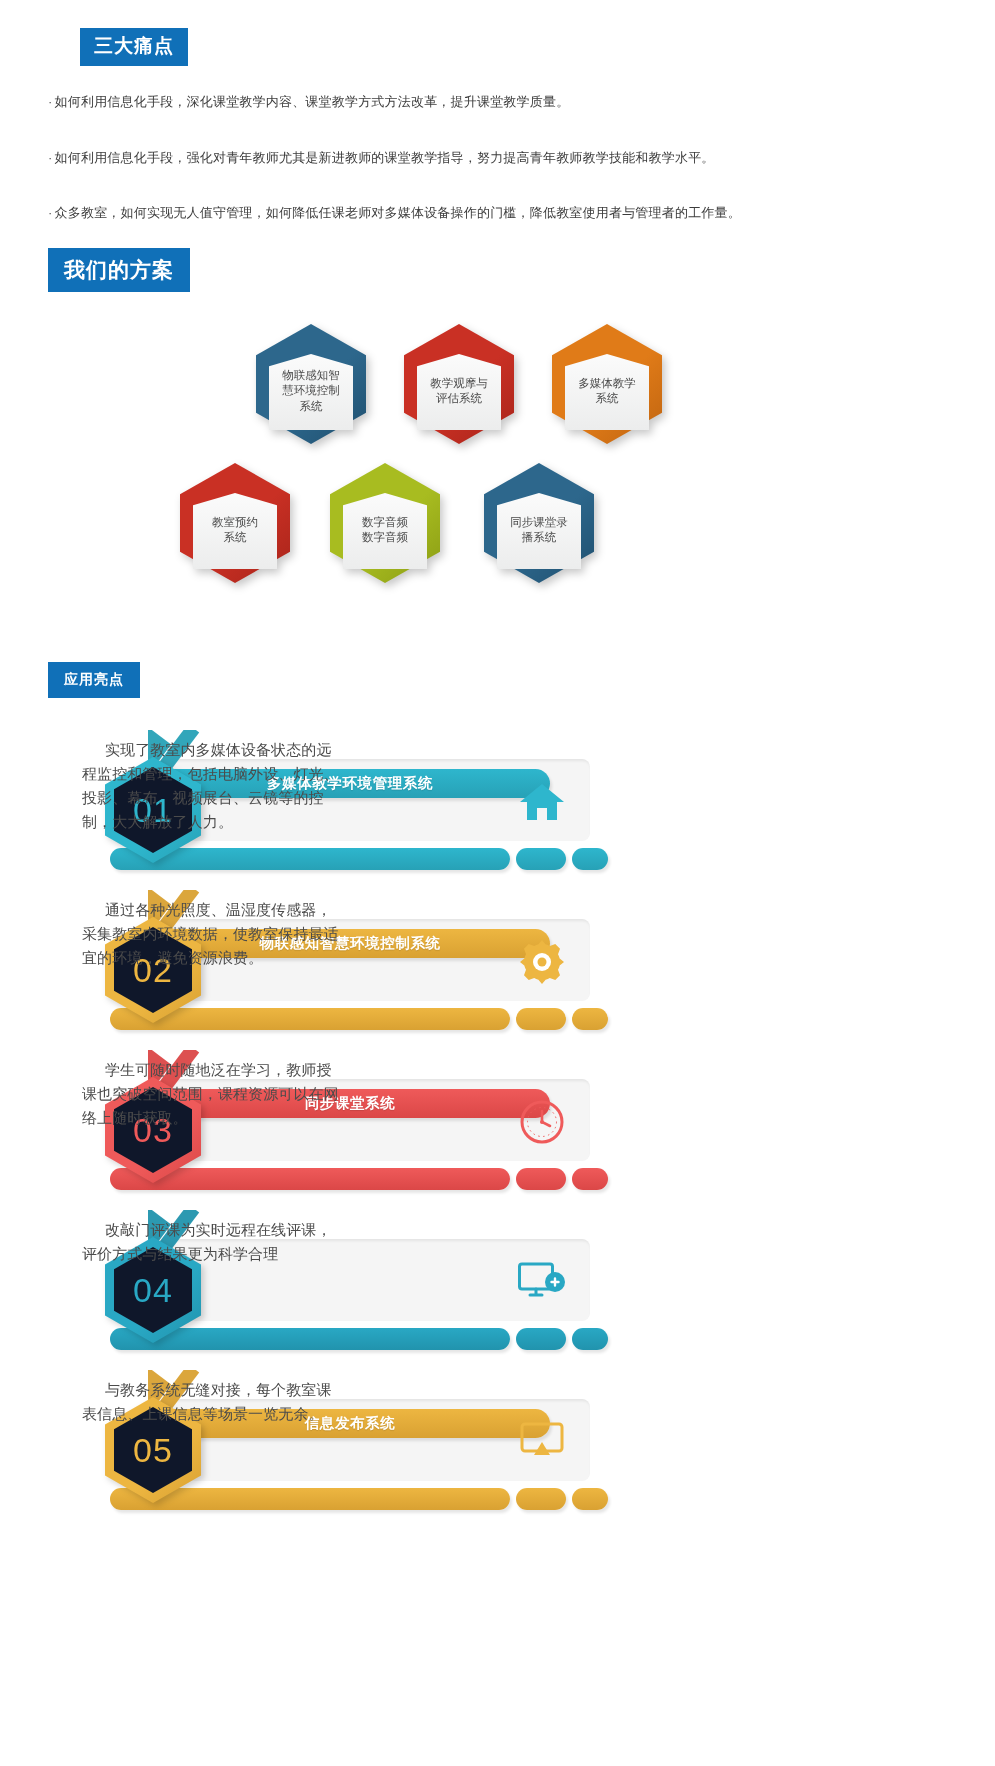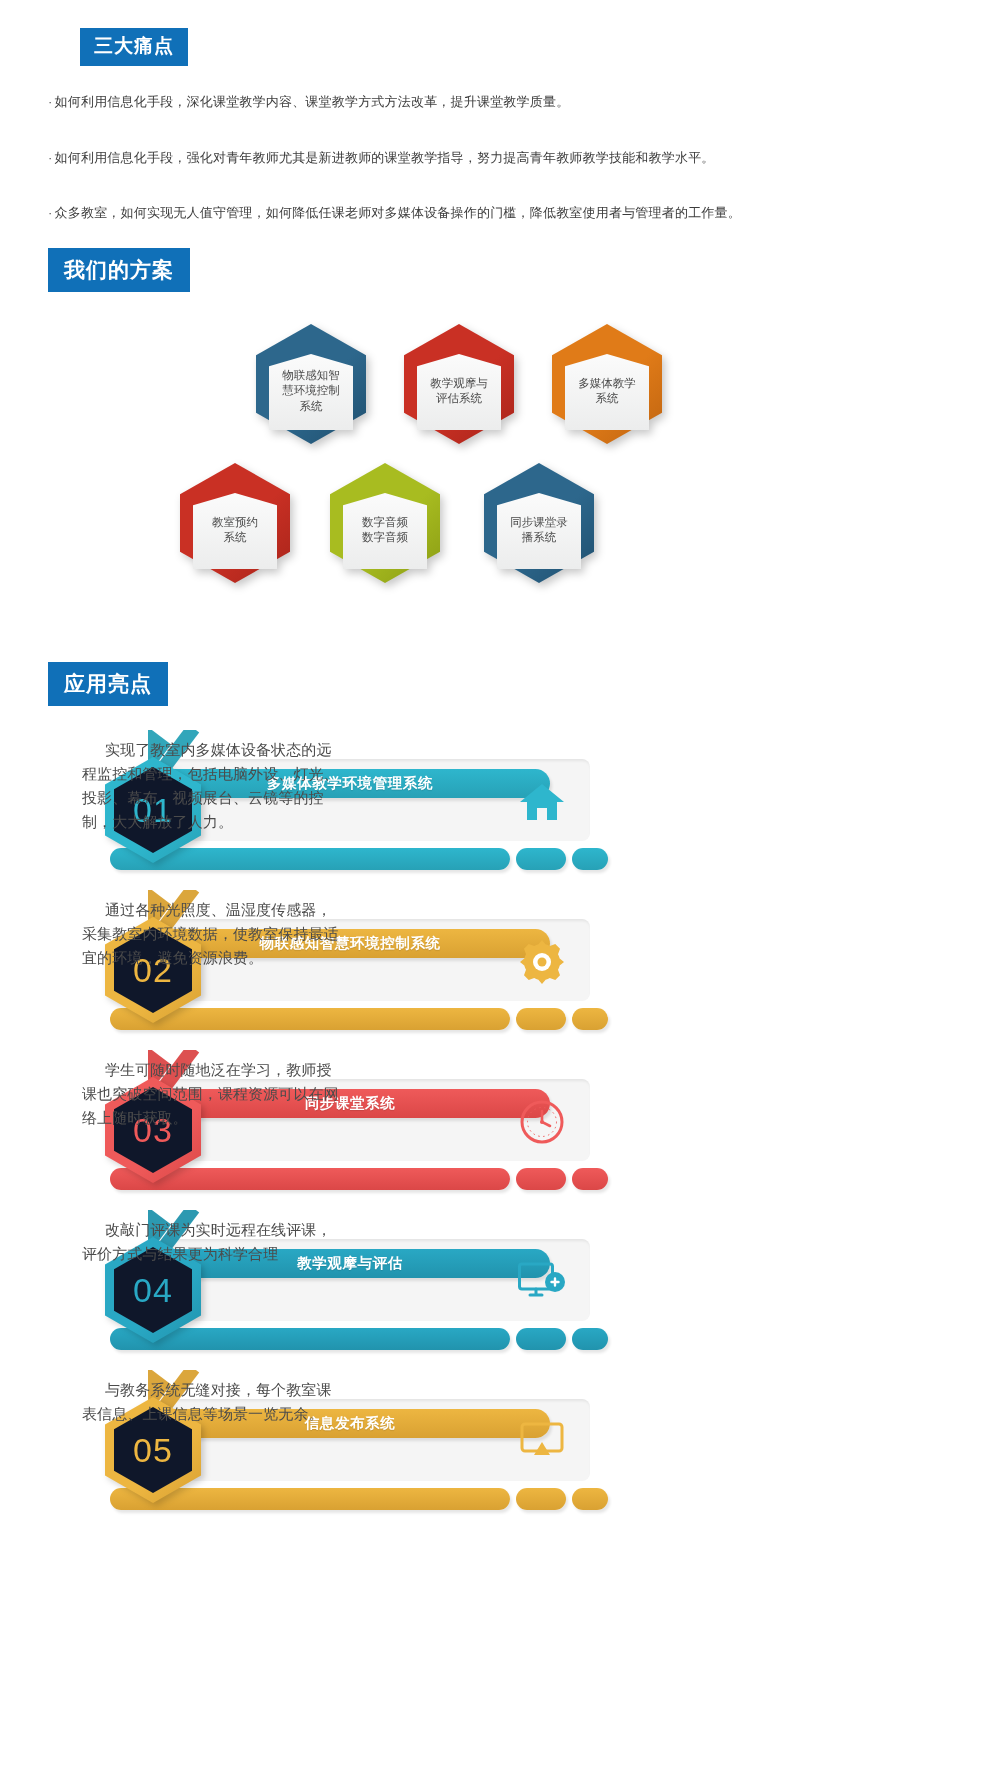--- a/index.html
+++ b/index.html
@@ -264,21 +264,21 @@
      <div class="hex-inner">
        <div class="hex-label">
           <div>同步课堂录</div>
           <div>播系统</div>
         </div>
      </div>
     </div>
   </div>
 
 <div class="badge-wrap" style="left:48px; top:662px;">
-  <span class="section-badge" style="font-size:21px; padding:9px 16px 10px 16px;">应用亮点</span>
+  <span class="section-badge" style="font-size:14px; padding:9px 16px 10px 16px;">应用亮点</span>
 </div>
 
 <div class="cards" id="cardList">
     <div class="card">
     <div class="card-body"></div>
 
     <div class="bar-main" style="background:linear-gradient(180deg,#2eb6cd 0%, #27a1b6 100%)"></div>
     <div class="bar-sm1" style="background:linear-gradient(180deg,#2eb6cd 0%, #27a1b6 100%)"></div>
     <div class="bar-sm2" style="background:linear-gradient(180deg,#2eb6cd 0%, #27a1b6 100%)"></div>
 
@@ -378,23 +378,20 @@
 
     <div class="bar-main" style="background:linear-gradient(180deg,#29a8c4 0%, #2193ad 100%)"></div>
     <div class="bar-sm1" style="background:linear-gradient(180deg,#29a8c4 0%, #2193ad 100%)"></div>
     <div class="bar-sm2" style="background:linear-gradient(180deg,#29a8c4 0%, #2193ad 100%)"></div>
 
     <div class="ribbon">
       <i class="s1" style="background:#2193ad"></i>
       <i class="s2" style="background:#2193ad"></i>
     </div>
 
-    <div class="card-title-bar" style="background:linear-gradient(180deg,#29a8c4 0%, #2193ad 100%)">
-      <span class="ttl">教学观摩与评估</span>
-    </div>
 
     <div class="num-hex">
       <div class="nh-outer" style="background:linear-gradient(135deg,#29a8c4 0%, #29a8c4 60%, #2193ad 100%)"></div>
       <div class="nh-inner">
         <span class="num" style="color:#29a8c4">04</span>
       </div>
     </div>
 
     <div class="card-desc">改敲门评课为实时远程在线评课，评价方式与结果更为科学合理</div>
 

